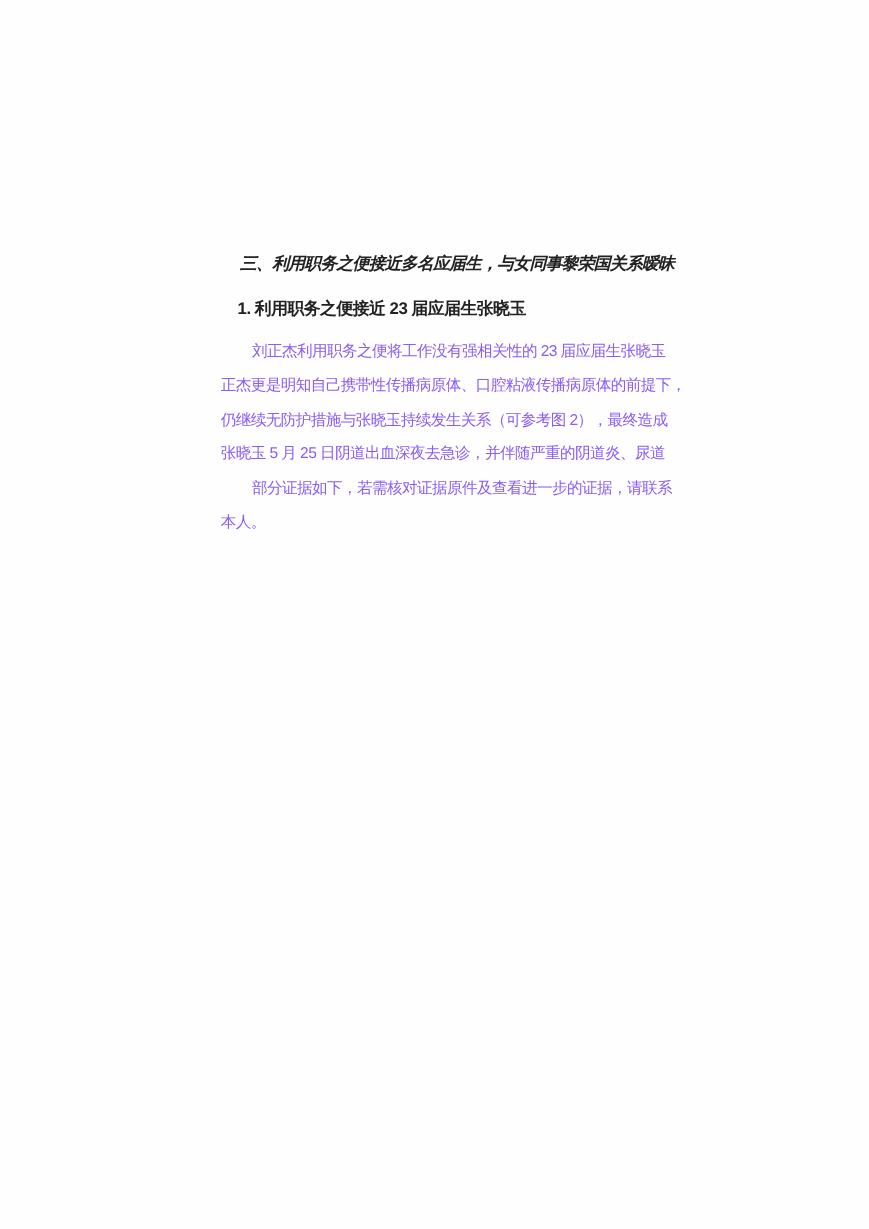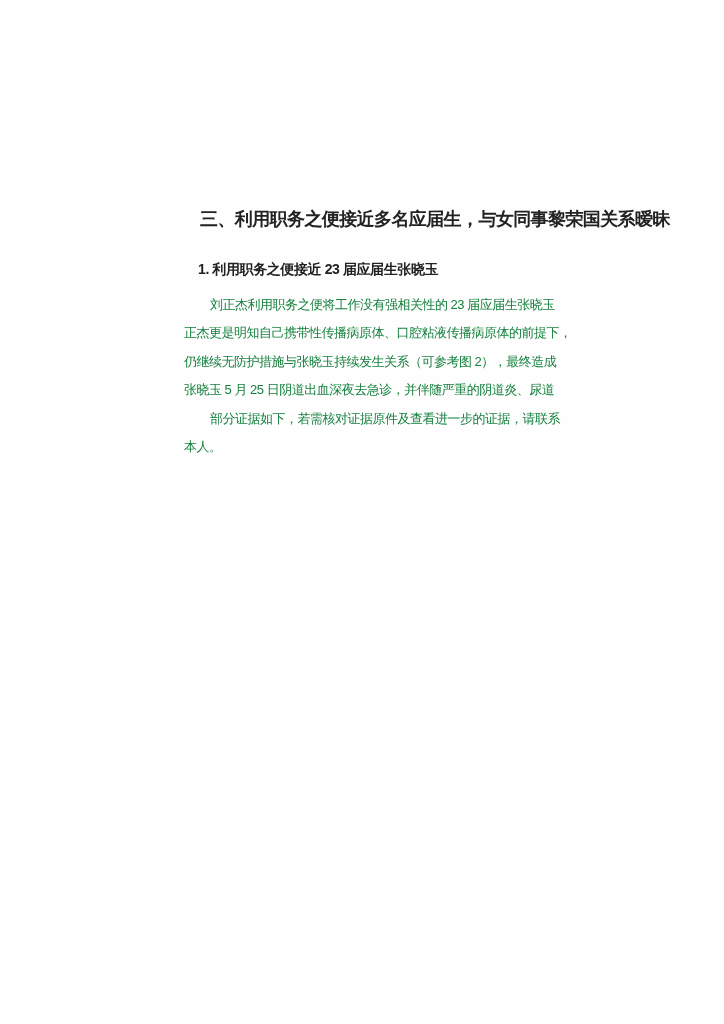--- a/index.html
+++ b/index.html
@@ -21,46 +21,47 @@
   }
   .doc {
     position: absolute;
     left: 184px;
     top: 210px;
     width: 390px;
     color: #333333;
   }
   .section-heading {
     margin: 0 0 0 16px;
-    font-size: 18px;
+    font-size: 14px;
     line-height: 18px;
     font-weight: 700;
     color: #222222;
     letter-spacing: -0.6px;
     white-space: nowrap;
+    font-style: italic;
   }
   .subsection-heading {
-    margin: 32px 0 0 14px;
+    margin: 20px 0 0 14px;
     font-size: 14px;
     line-height: 18px;
     font-weight: 700;
     color: #222222;
     letter-spacing: -0.4px;
     white-space: nowrap;
   }
   .body-text {
     margin-top: 13px;
     font-size: 13px;
     letter-spacing: -0.5px;
   }
   .line {
     line-height: 28.4px;
     height: 28.4px;
     white-space: nowrap;
-    color: #15803d;
+    color: #8b5cf6;
   }
   .line.indent {
     text-indent: 2em;
   }
   p.para {
     margin: 0;
     padding: 0;
   }
 </style>
 </head>

